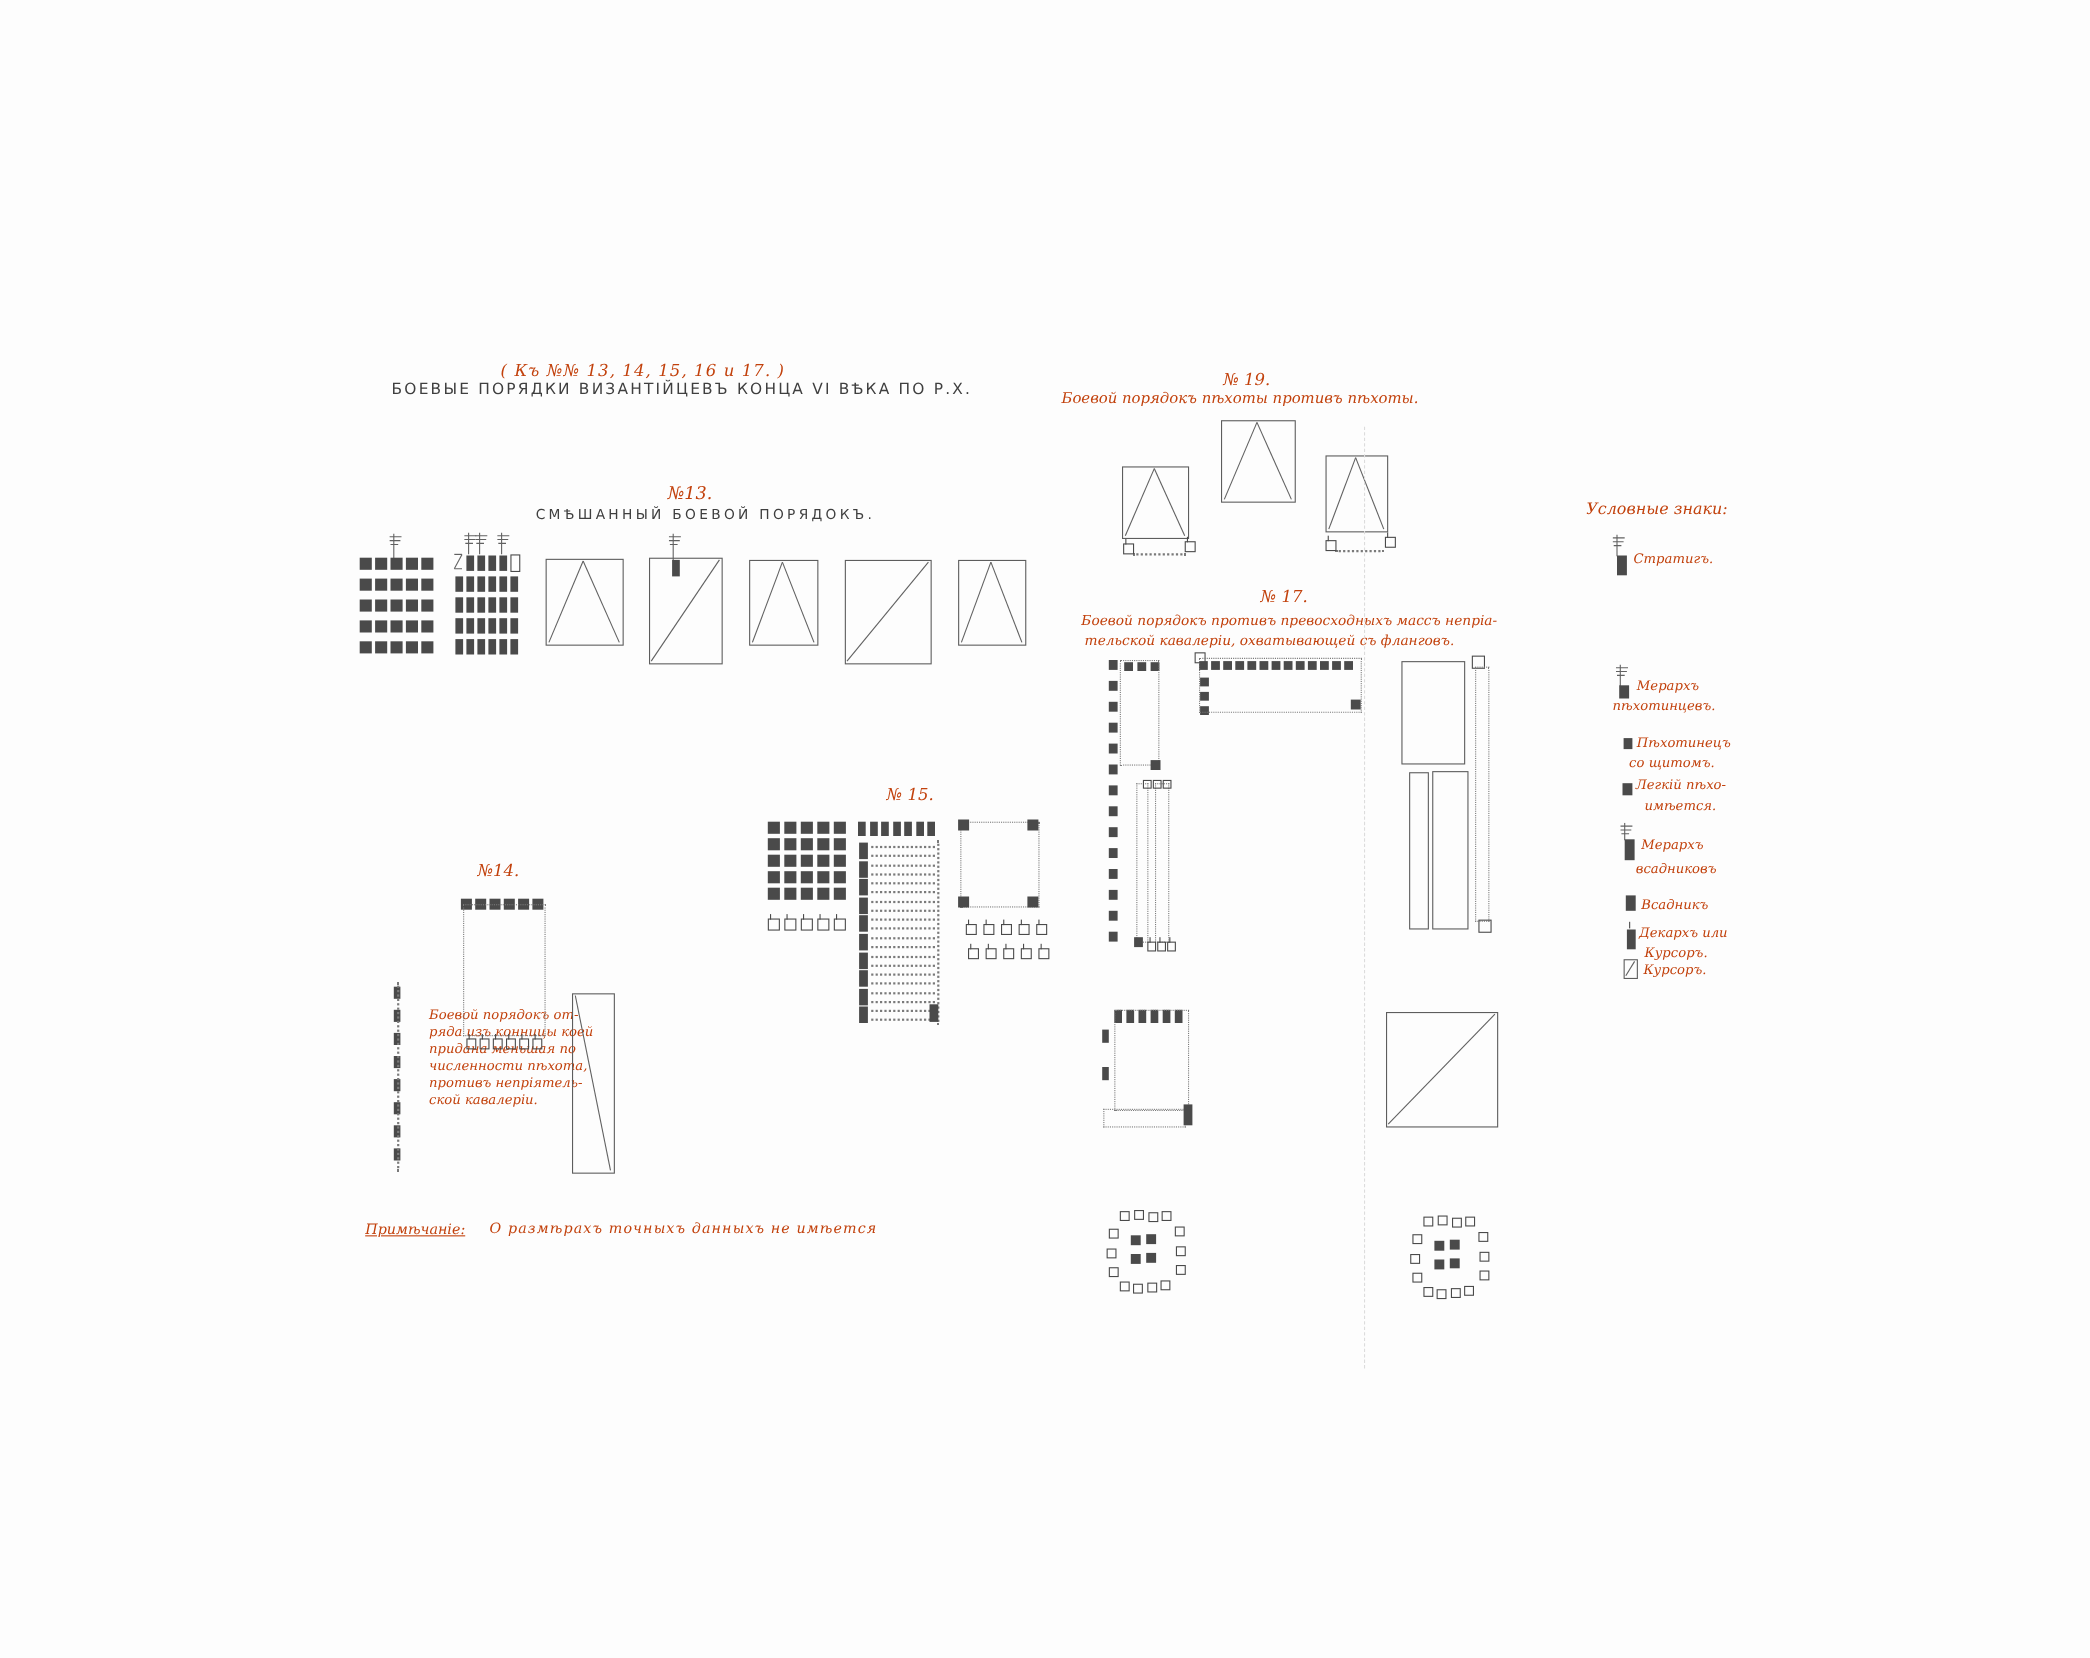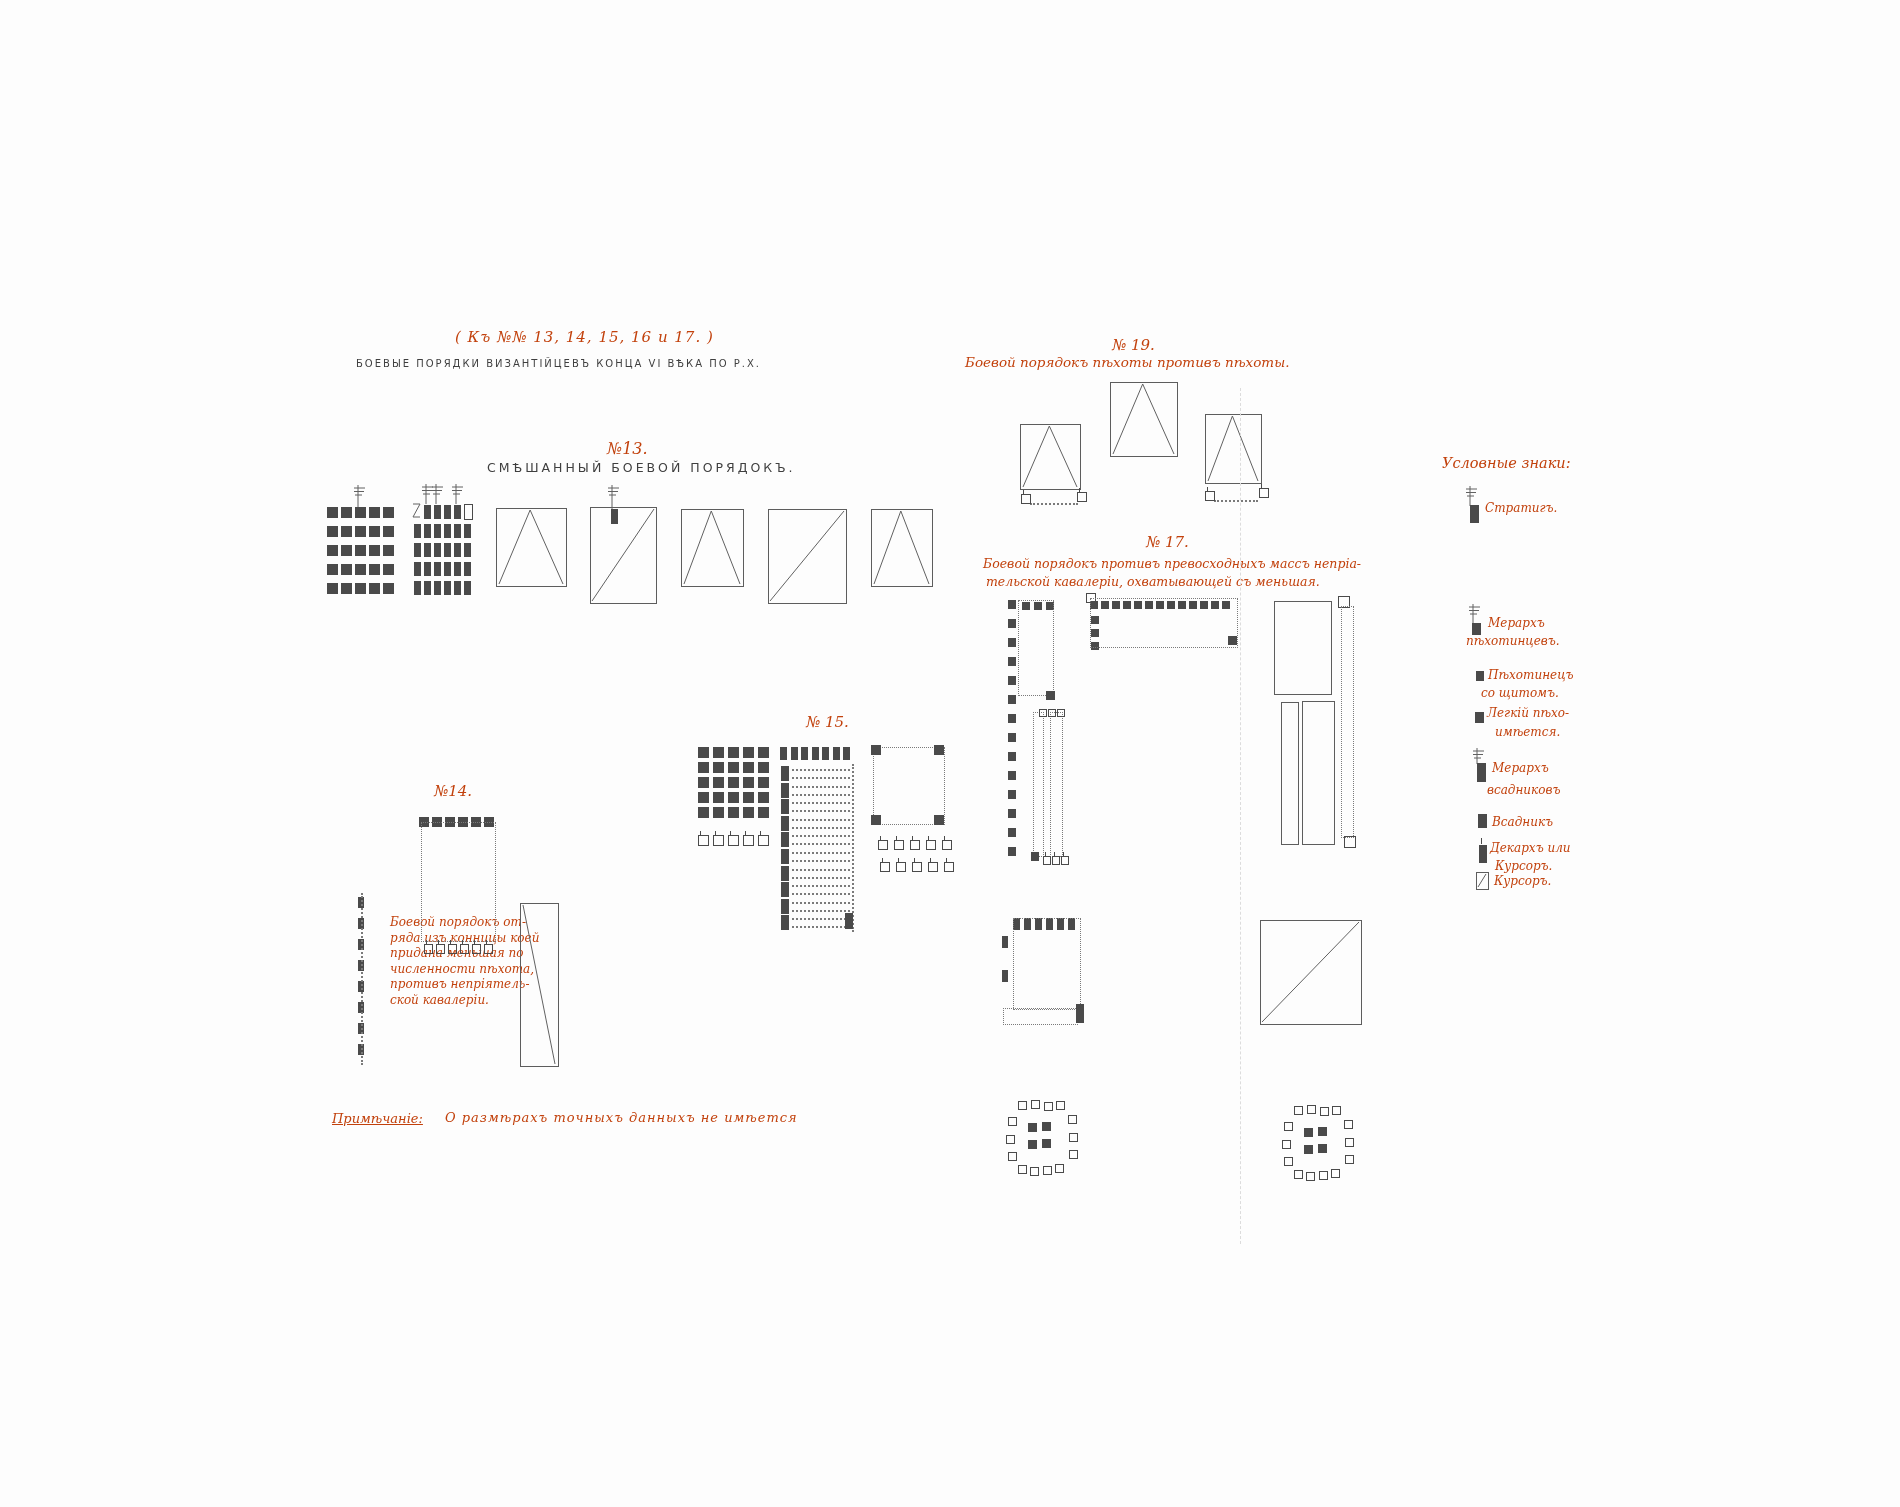--- a/index.html
+++ b/index.html
@@ -13,31 +13,31 @@
   .tick::before{content:'';position:absolute;left:1px;top:-5px;width:1px;height:5px;background:#4a4a4a;}
   .underline{text-decoration:underline;}
   svg{display:block;}
 </style>
 </head>
 <body>
 
 <div id="page">
 
   <div class="abs hw" style="left:455px;top:328px;font-size:15px;letter-spacing:1px;">( Къ №№ 13, 14, 15, 16 и 17. )</div>
-  <div class="abs caps capline" style="left:356px;top:358px;font-size:10px;">БОЕВЫЕ ПОРЯДКИ ВИЗАНТІЙЦЕВЪ КОНЦА VI ВѢКА ПО Р.Х.</div>
+  <div class="abs caps capline" style="left:356px;top:346px;font-size:14px;">БОЕВЫЕ ПОРЯДКИ ВИЗАНТІЙЦЕВЪ КОНЦА VI ВѢКА ПО Р.Х.</div>
 
   <div class="abs hw" style="left:607px;top:439px;font-size:16px;">№13.</div>
   <div class="abs caps" style="left:487px;top:460px;font-size:12.5px;letter-spacing:3px;">СМѢШАННЫЙ БОЕВОЙ ПОРЯДОКЪ.</div>
 
   <div class="abs hw" style="left:1112px;top:336px;font-size:15px;">№ 19.</div>
   <div class="abs hw" style="left:965px;top:354px;font-size:13.5px;">Боевой порядокъ пѣхоты противъ пѣхоты.</div>
 
   <div class="abs hw" style="left:1146px;top:533px;font-size:15px;">№ 17.</div>
   <div class="abs hw" style="left:983px;top:556px;font-size:12.5px;">Боевой порядокъ противъ превосходныхъ массъ непріа-</div>
-  <div class="abs hw" style="left:986px;top:574px;font-size:12.5px;">тельской кавалеріи, охватывающей съ меньшая.</div>
+  <div class="abs hw" style="left:986px;top:574px;font-size:12.5px;">тельской кавалеріи, охватывающей съ фланговъ.</div>
 
   <div class="abs hw" style="left:434px;top:782px;font-size:15px;">№14.</div>
   <div class="abs hw cap-block" style="left:390px;top:915px;font-size:12px;line-height:15.5px;">
     <div>Боевой порядокъ от-</div>
     <div>ряда изъ конницы коей</div>
     <div>придана меньшая по</div>
     <div>численности пѣхота,</div>
     <div>противъ непріятель-</div>
     <div>ской кавалеріи.</div>
   </div>

